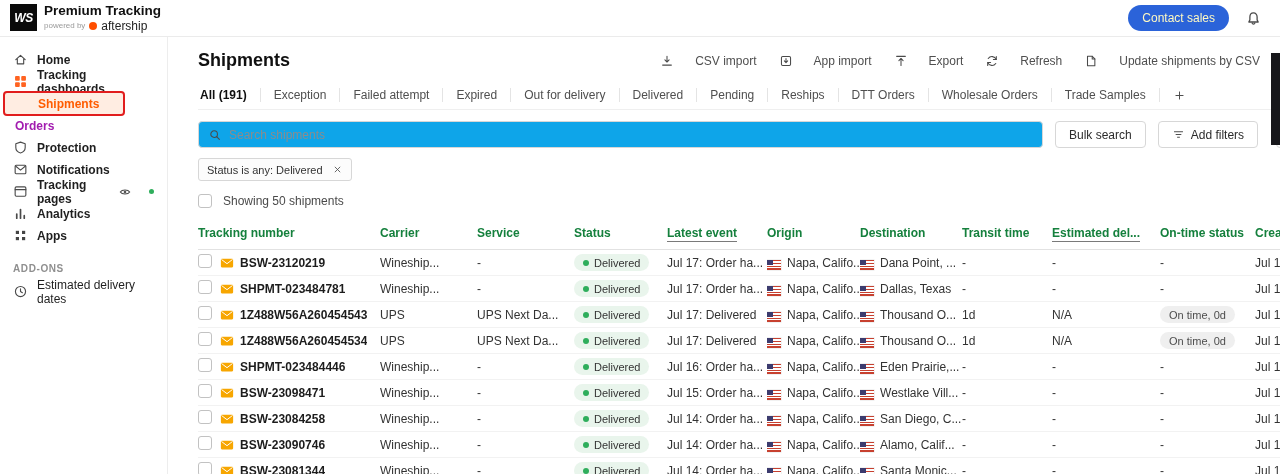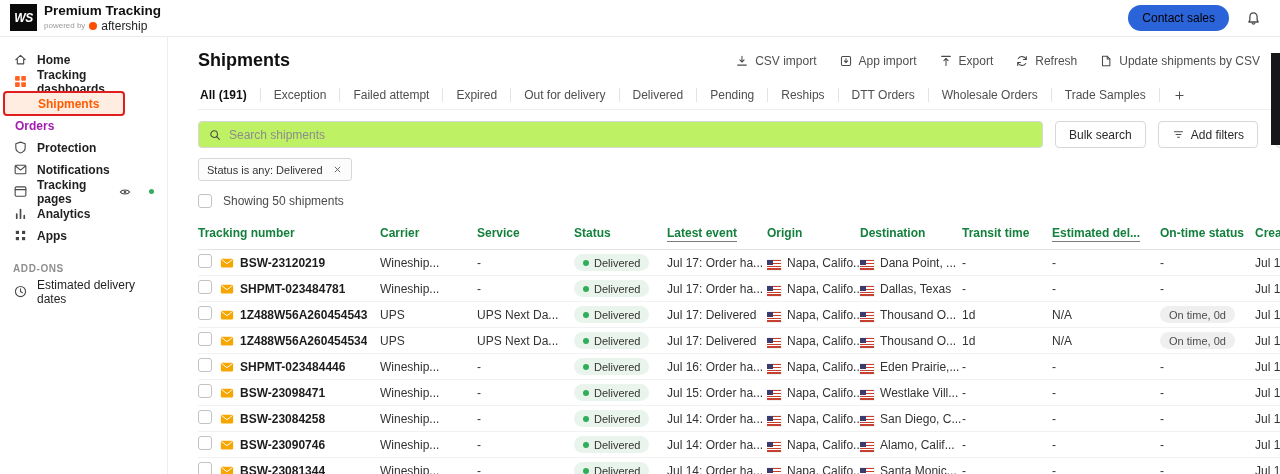--- a/index.html
+++ b/index.html
@@ -8,47 +8,47 @@
 .ic{display:inline-flex;align-items:center;flex:none}
 
 .topbar{height:37px;display:flex;align-items:center;justify-content:space-between;padding:0 18px 0 10px;border-bottom:1px solid #ebebeb;background:#fff}
 .brand-wrap{display:flex;align-items:center;gap:7px}
 .logo{width:27px;height:27px;background:#0a0a0a;color:#fff;font-weight:700;font-size:12px;font-style:italic;display:flex;align-items:center;justify-content:center;letter-spacing:-.5px}
 .brand-title{font-weight:700;font-size:13.5px;color:#101010;line-height:1.15}
 .powered{display:flex;align-items:center;gap:4px;font-size:8px;color:#9a9a9a}
 .af-logo{width:8px;height:8px;border-radius:50%;background:#ff4e00;display:inline-block}
 .powered b{font-size:12px;color:#222;font-weight:400}
 .topbar-right{display:flex;align-items:center;gap:16px}
-.btn-primary{background:#2b63d9;color:#000000;border:none;border-radius:14px;height:26px;padding:0 14px;font-size:12px;font-family:inherit;cursor:pointer}
+.btn-primary{background:#2b63d9;color:#fef9c3;border:none;border-radius:14px;height:26px;padding:0 14px;font-size:12px;font-family:inherit;cursor:pointer}
 
 .layout{display:flex;height:437px}
 .sidebar{width:168px;flex:none;border-right:1px solid #ededed;padding-top:12px;background:#fff}
 .side-item{display:flex;align-items:center;gap:9px;height:21px;padding:0 13px;font-size:12px;color:#1f1f1f;cursor:pointer;margin-bottom:1px}
 .side-item.bold{font-weight:700}
 .side-item.child{padding-left:15px;color:#a21caf;font-weight:700}
 .side-item.selected{color:#ff5c00;font-weight:700;background:#ffede2}
 .side-item.annotated{outline:2px solid #e11d1d;outline-offset:0;margin:0 44px 1px 5px;padding-left:33px;border-radius:2px}
 .green-dot{width:5px;height:5px;border-radius:50%;background:#2fae5c;margin-left:8px;flex:none}
 .eye-wrap{margin-left:6px}
 .addons-label{padding:16px 13px 7px;font-size:10px;font-weight:700;color:#8f8f8f;letter-spacing:.6px}
 
 .main{flex:1;min-width:0;padding-left:30px;position:relative;overflow:hidden}
 .page-head{display:flex;align-items:center;justify-content:space-between;padding:13px 20px 10px 0}
 .page-title{font-size:18px;font-weight:700;color:#101010}
 .head-actions{display:flex;align-items:center;gap:22px}
-.action{display:flex;align-items:center;gap:6px;font-size:12px;color:#4f4f4f;cursor:pointer;white-space:nowrap}
+.action{display:flex;align-items:center;gap:21px;font-size:12px;color:#4f4f4f;cursor:pointer;white-space:nowrap}
 
 .tabs{display:flex;align-items:center;height:29px;color:#4f4f4f;font-size:12px;border-bottom:1px solid #efefef}
 .tab{display:flex;align-items:center;height:14px;padding:0 13px;border-right:1px solid #e4e4e4;cursor:pointer;white-space:nowrap}
 .tab:first-child{padding-left:2px}
 .tab.active{color:#0f0f0f;font-weight:700}
 .tab-add{padding:0 13px;cursor:pointer;display:flex;align-items:center}
 
 .search-row{display:flex;align-items:center;gap:12px;margin-top:11px;padding-right:20px}
-.search-box{width:845px;flex:none;display:flex;align-items:center;gap:7px;height:27px;border:1px solid #d7d7d7;border-radius:4px;padding:0 9px;background:#bef264}
+.search-box{width:845px;flex:none;display:flex;align-items:center;gap:7px;height:27px;border:1px solid #d7d7d7;border-radius:4px;padding:0 9px;background:#0ea5e9}
 .search-box input{border:none;outline:none;flex:1;font-size:12px;font-family:inherit;color:#333;background:transparent}
 .search-box input::placeholder{color:#8c8c8c}
 .btn{display:flex;align-items:center;gap:6px;height:27px;border:1px solid #d7d7d7;border-radius:4px;background:#fff;padding:0 13px;font-size:12px;color:#2b2b2b;font-family:inherit;cursor:pointer;white-space:nowrap}
 .icon-group{display:flex;align-items:center;height:27px;border:1px solid #d7d7d7;border-radius:4px;margin-left:6px;background:#fff}
 .icon-btn{width:29px;height:100%;display:flex;align-items:center;justify-content:center;cursor:pointer}
 
 .chip-row{margin-top:10px}
 .chip{display:inline-flex;align-items:center;gap:9px;height:23px;border:1px solid #d7d7d7;border-radius:3px;background:#fcfcfc;padding:0 8px;font-size:11px;color:#333}
 .chip-x{display:inline-flex;cursor:pointer}
 

